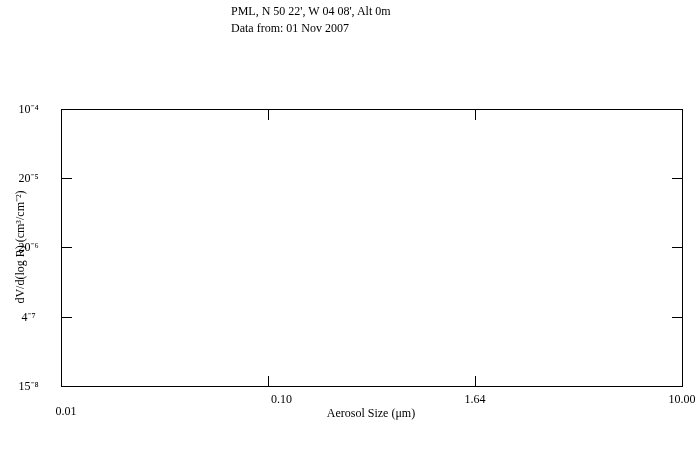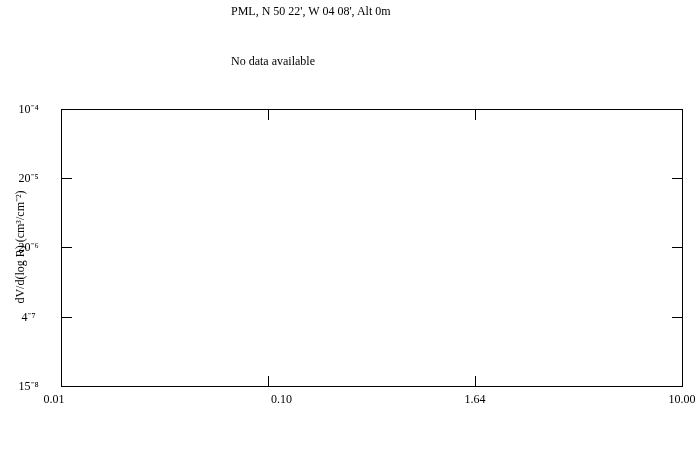--- a/index.html
+++ b/index.html
@@ -77,21 +77,21 @@
     transform: translate(-50%, -50%) rotate(-90deg);
     white-space: nowrap;
   }
 </style>
 </head>
 <body>
 
 <div class="canvas">
 
   <div class="hdr l1">PML, N 50 22', W 04 08', Alt 0m</div>
-  <div class="hdr l3">No data available</div>
+  <div class="hdr l2">Data from: 01 Nov 2007</div>
 
   <div class="plot-box">
 
     <div class="tick y left" style="top:68px;"></div>
     <div class="tick y left" style="top:137px;"></div>
     <div class="tick y left" style="top:207px;"></div>
 
     <div class="tick y right" style="top:68px;"></div>
     <div class="tick y right" style="top:137px;"></div>
     <div class="tick y right" style="top:207px;"></div>
@@ -102,20 +102,21 @@
     <div class="tick x top" style="left:206px;"></div>
     <div class="tick x top" style="left:413px;"></div>
   </div>
 
   <div class="ytick-label" style="top:101px;">10⁻⁴</div>
   <div class="ytick-label" style="top:170px;">20⁻⁵</div>
   <div class="ytick-label" style="top:239px;">20⁻⁶</div>
   <div class="ytick-label" style="top:309px;">4⁻⁷</div>
   <div class="ytick-label" style="top:378px;">15⁻⁸</div>
 
-  <div class="xtick-label" style="left:22px;">0.01</div>
+  <div class="xtick-label" style="left:34px;margin-top:12px;">0.01</div>
   <div class="xtick-label" style="left:228px;text-align:right;">0.10</div>
   <div class="xtick-label" style="left:443px;">1.64</div>
   <div class="xtick-label" style="left:650px;">10.00</div>
 
   <div class="axis-title-y">dV/d(log R) (cm³/cm⁻²)</div>
+  <div class="axis-title-x">Aerosol Size (μm)</div>
 
 </div>
 
 </body></html>

